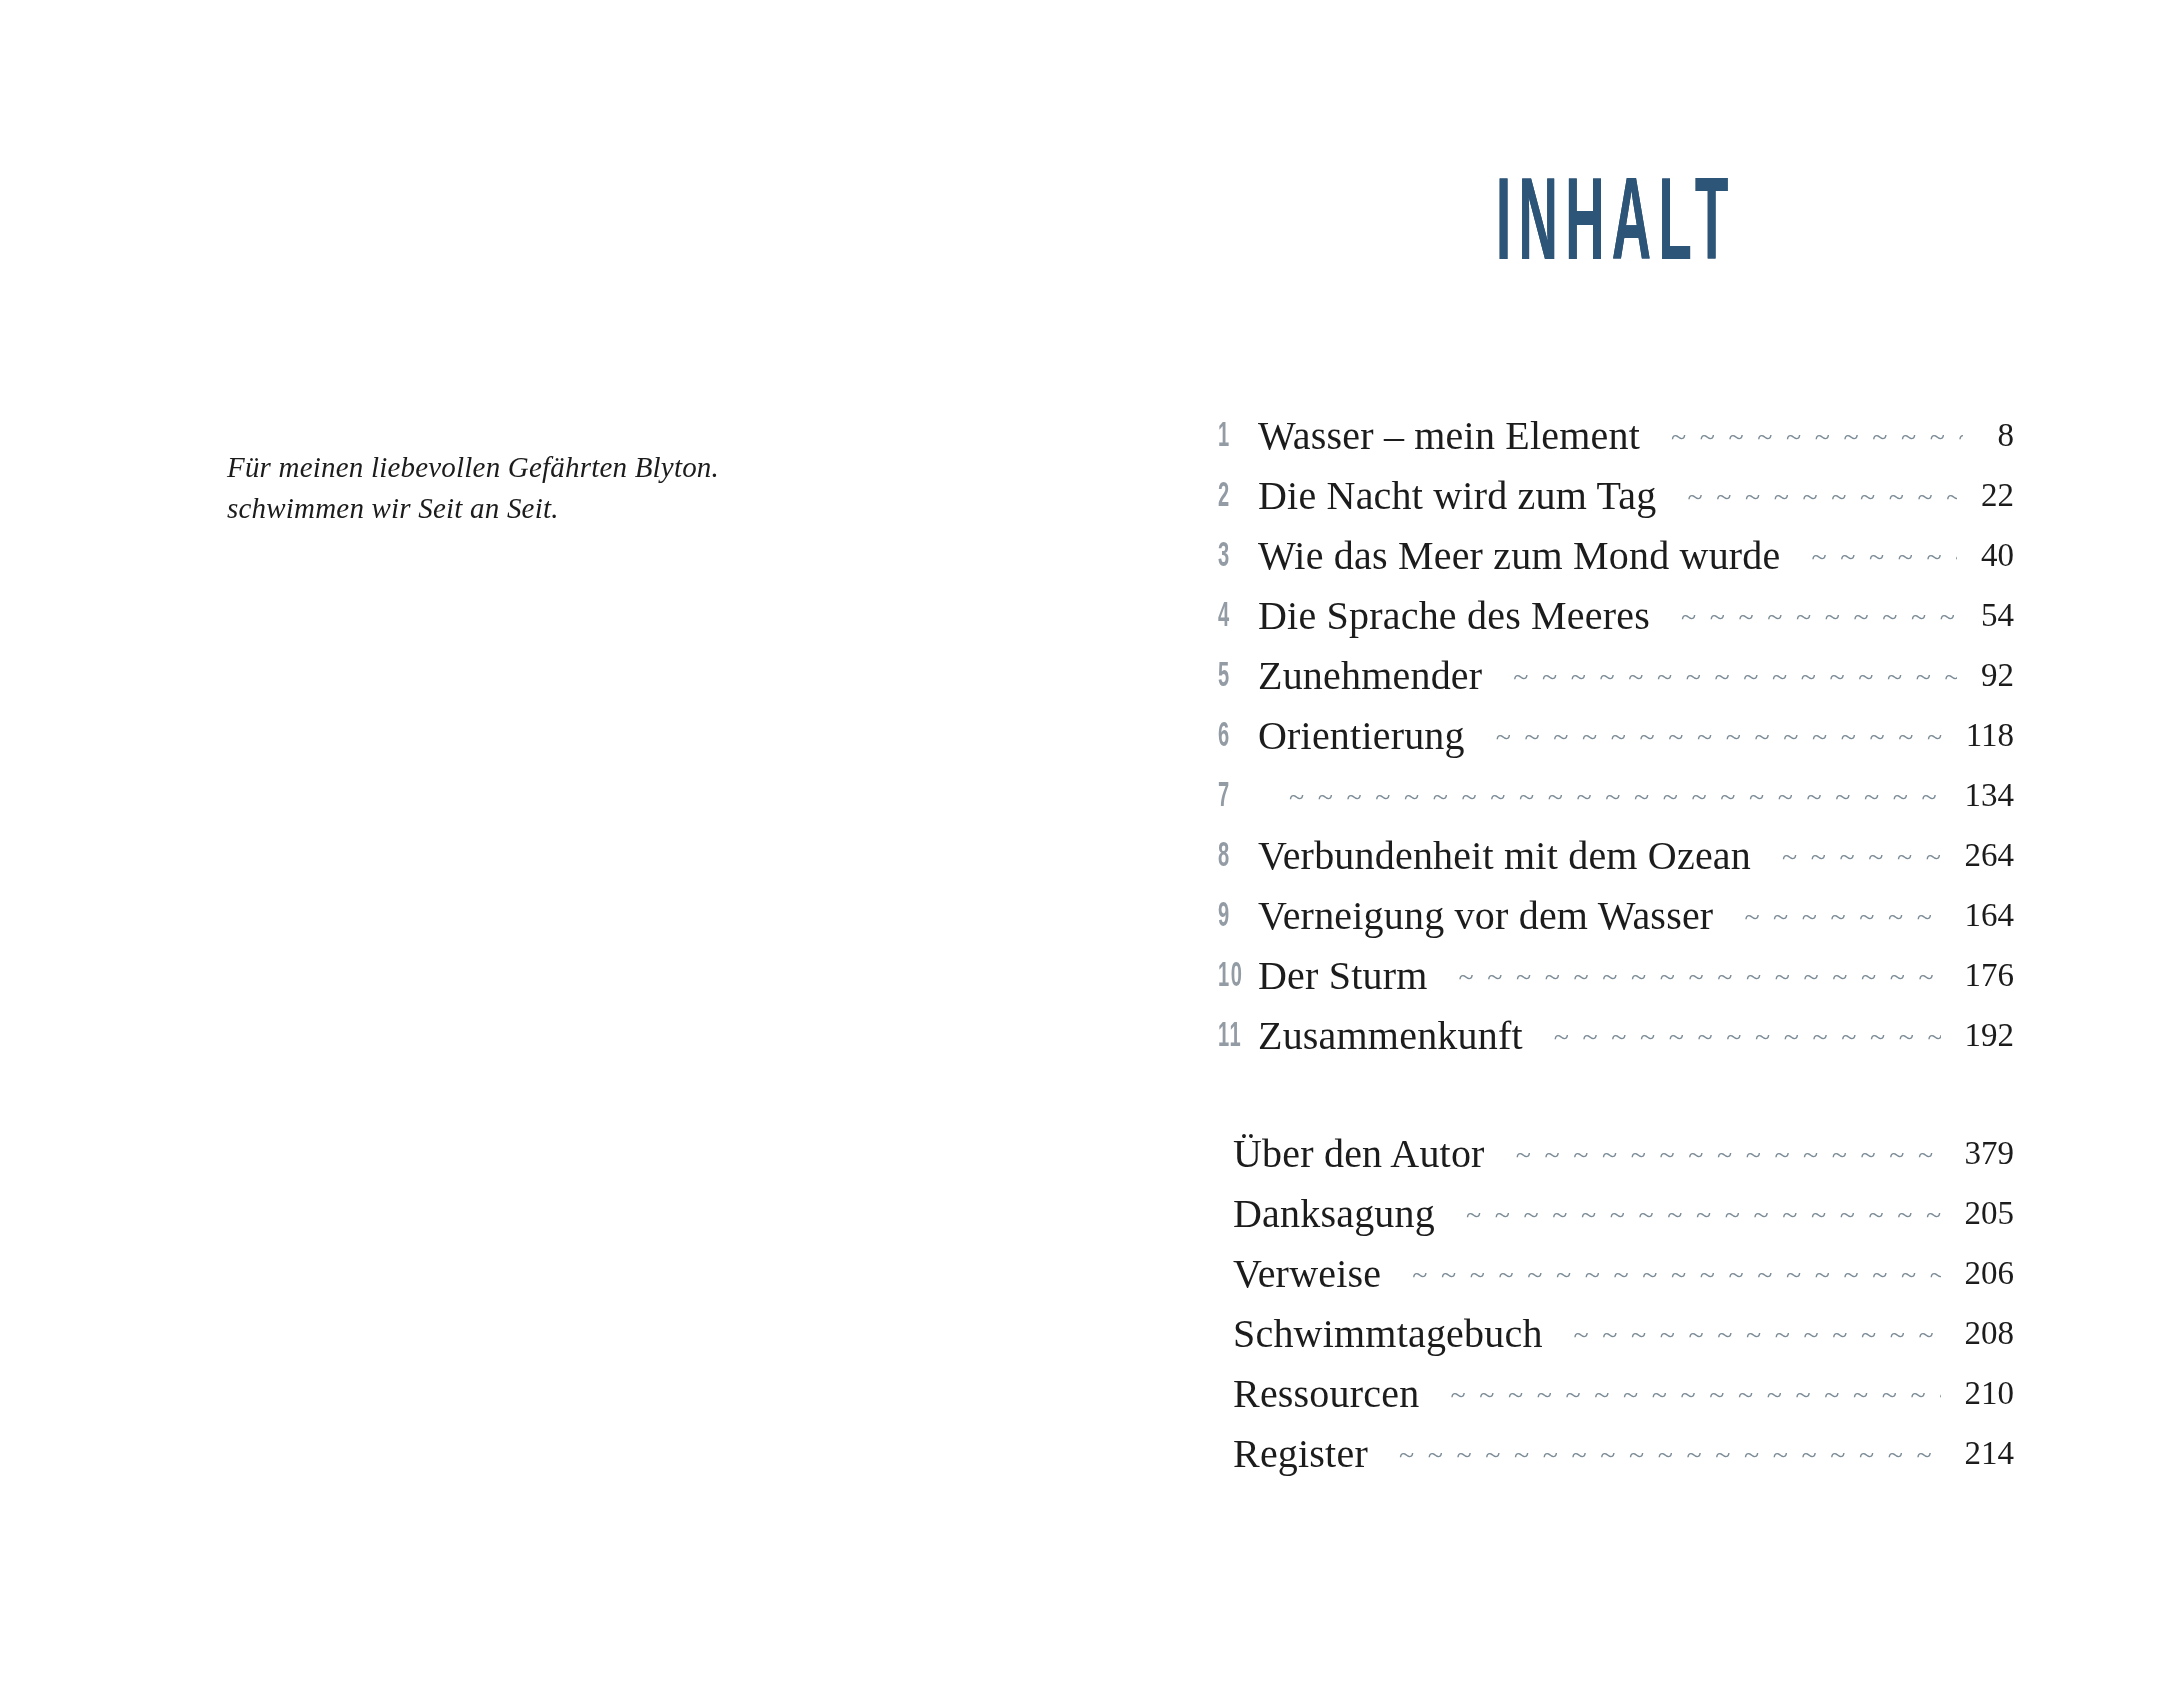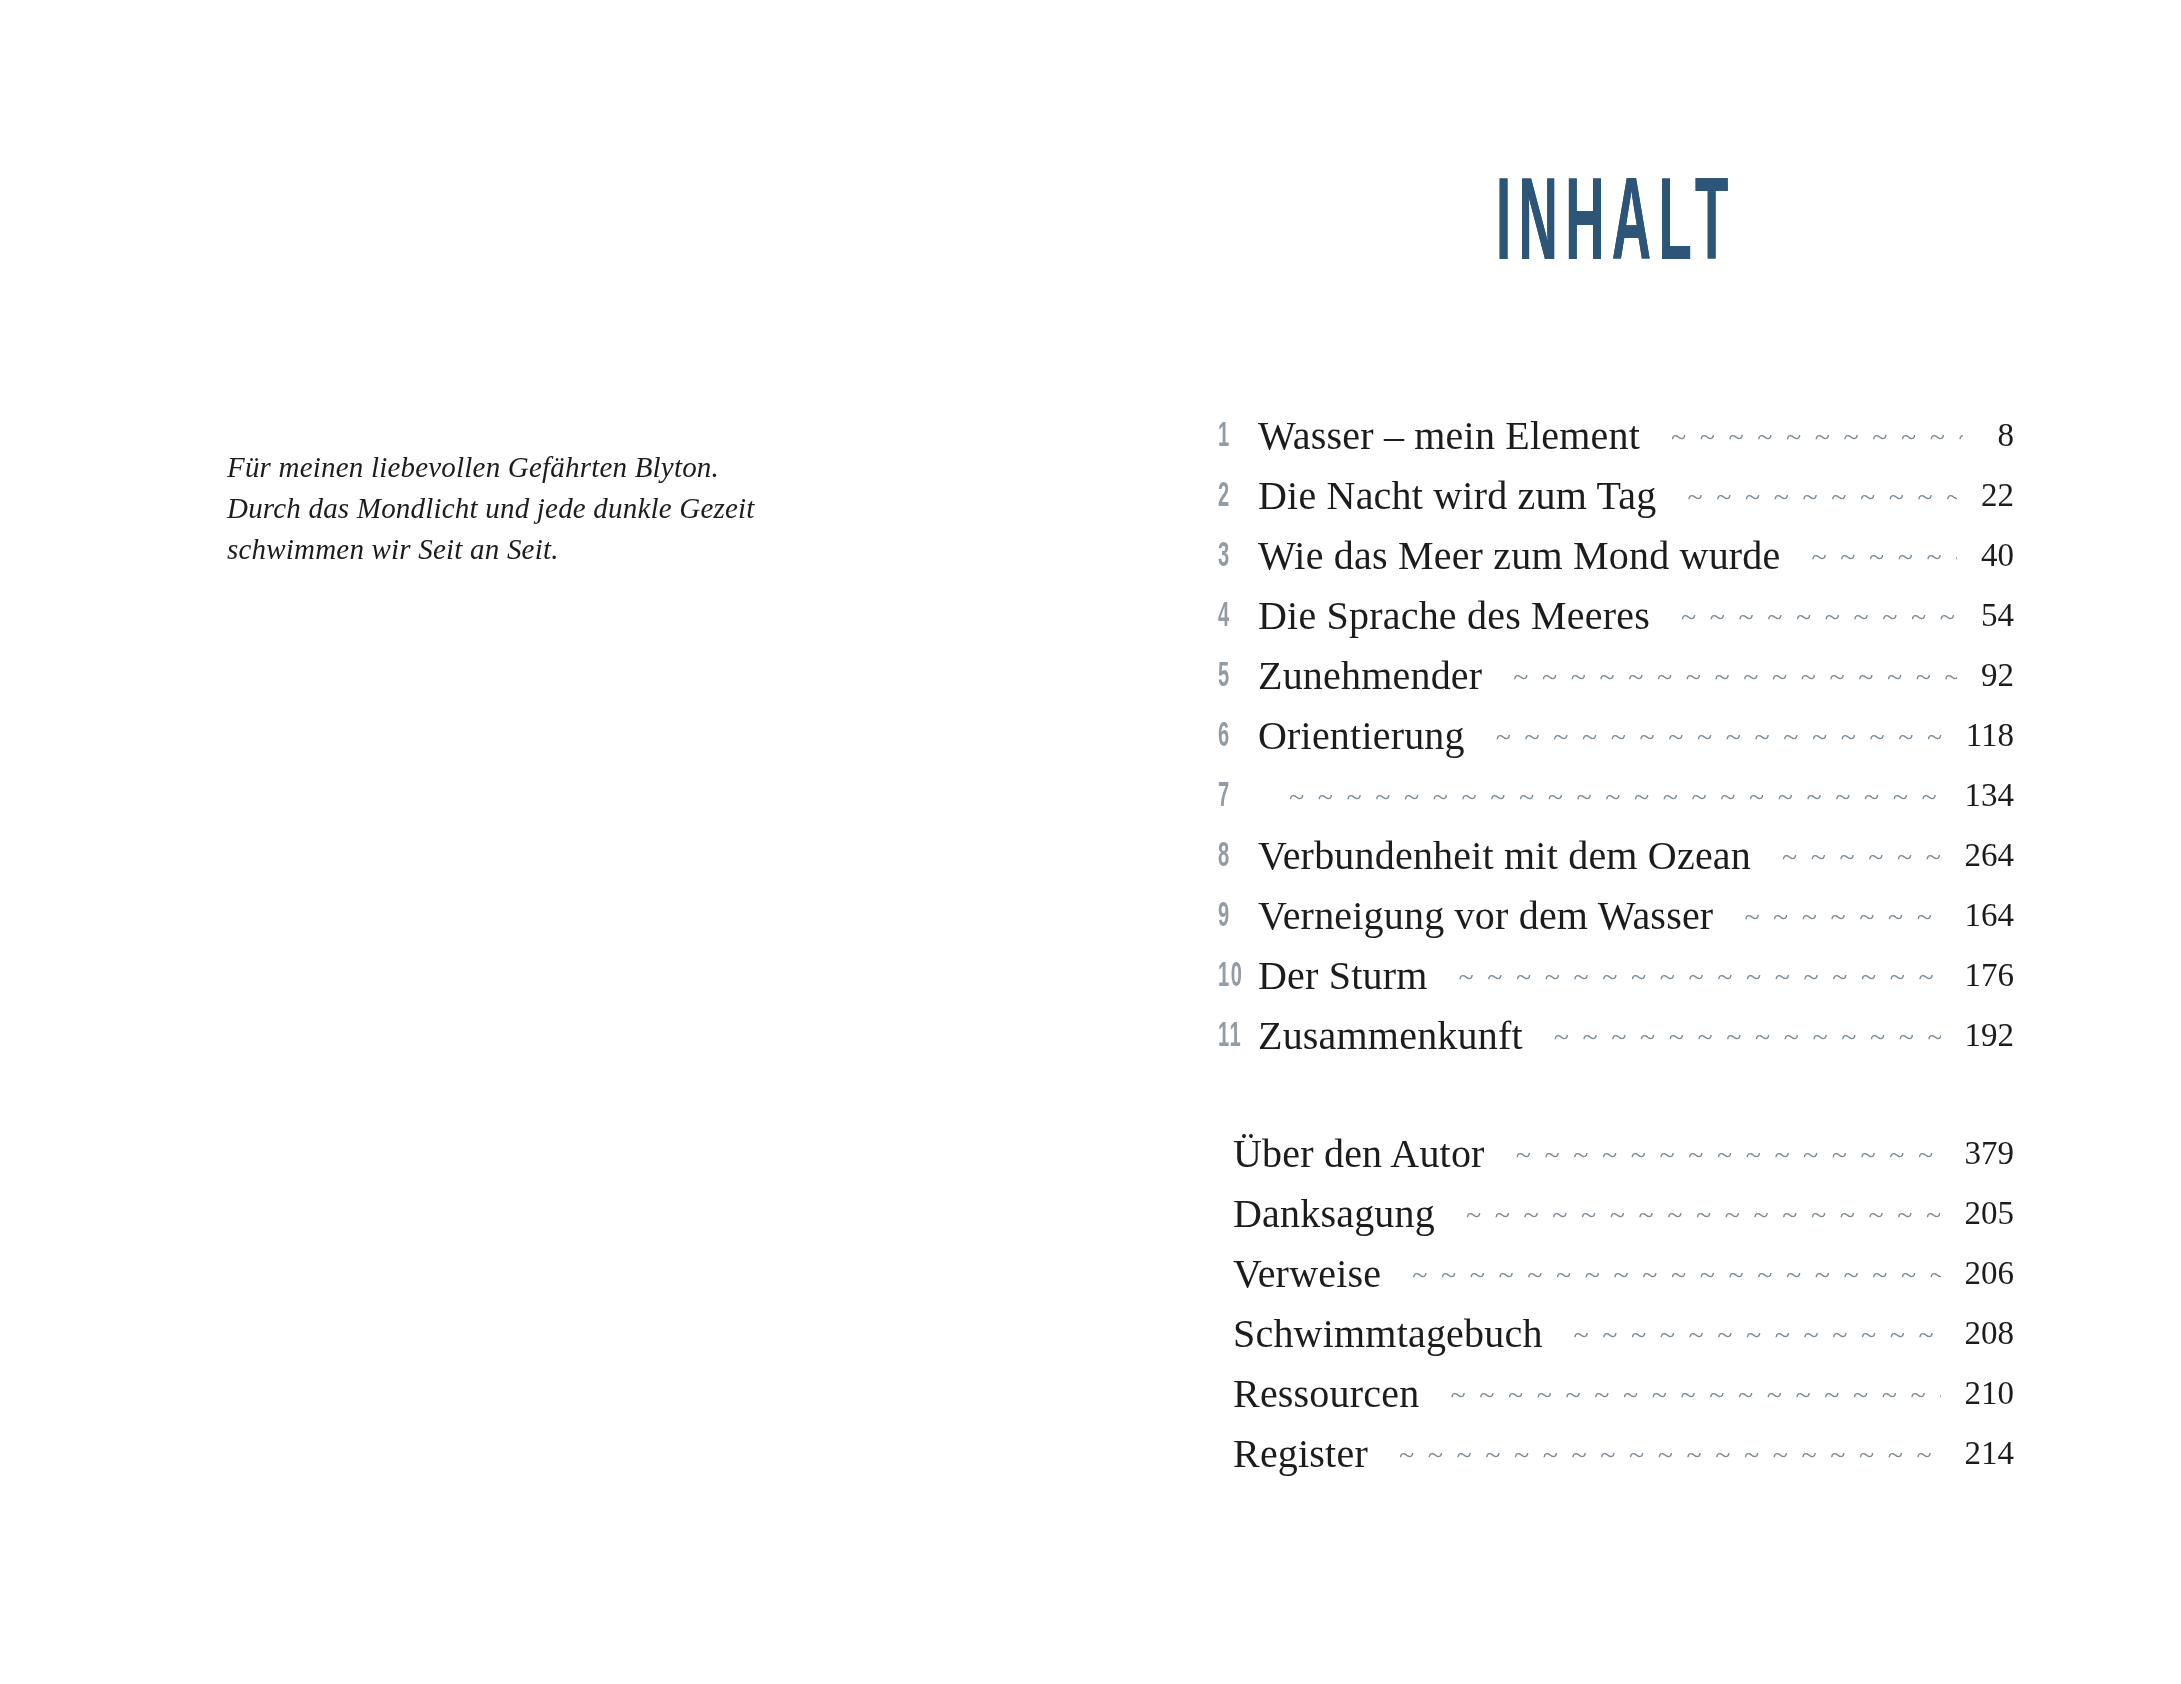--- a/index.html
+++ b/index.html
@@ -97,21 +97,20 @@
   .section-gap{height:58px;}
   .backmatter .row .label{margin-left:15px;}
 </style>
 </head>
 <body>
 
 <div class="spread">
 
   <div class="dedication">
     <div>Für meinen liebevollen Gefährten Blyton.</div>
-    <div>Durch das Mondlicht und jede dunkle Gezeit</div>
     <div>schwimmen wir Seit an Seit.</div>
   </div>
 
   <h1 class="title-wrap">
     <span class="title-inner">INHALT</span>
   </h1>
 
   <div class="toc">
     <div id="chapters">
   <div class="row">

